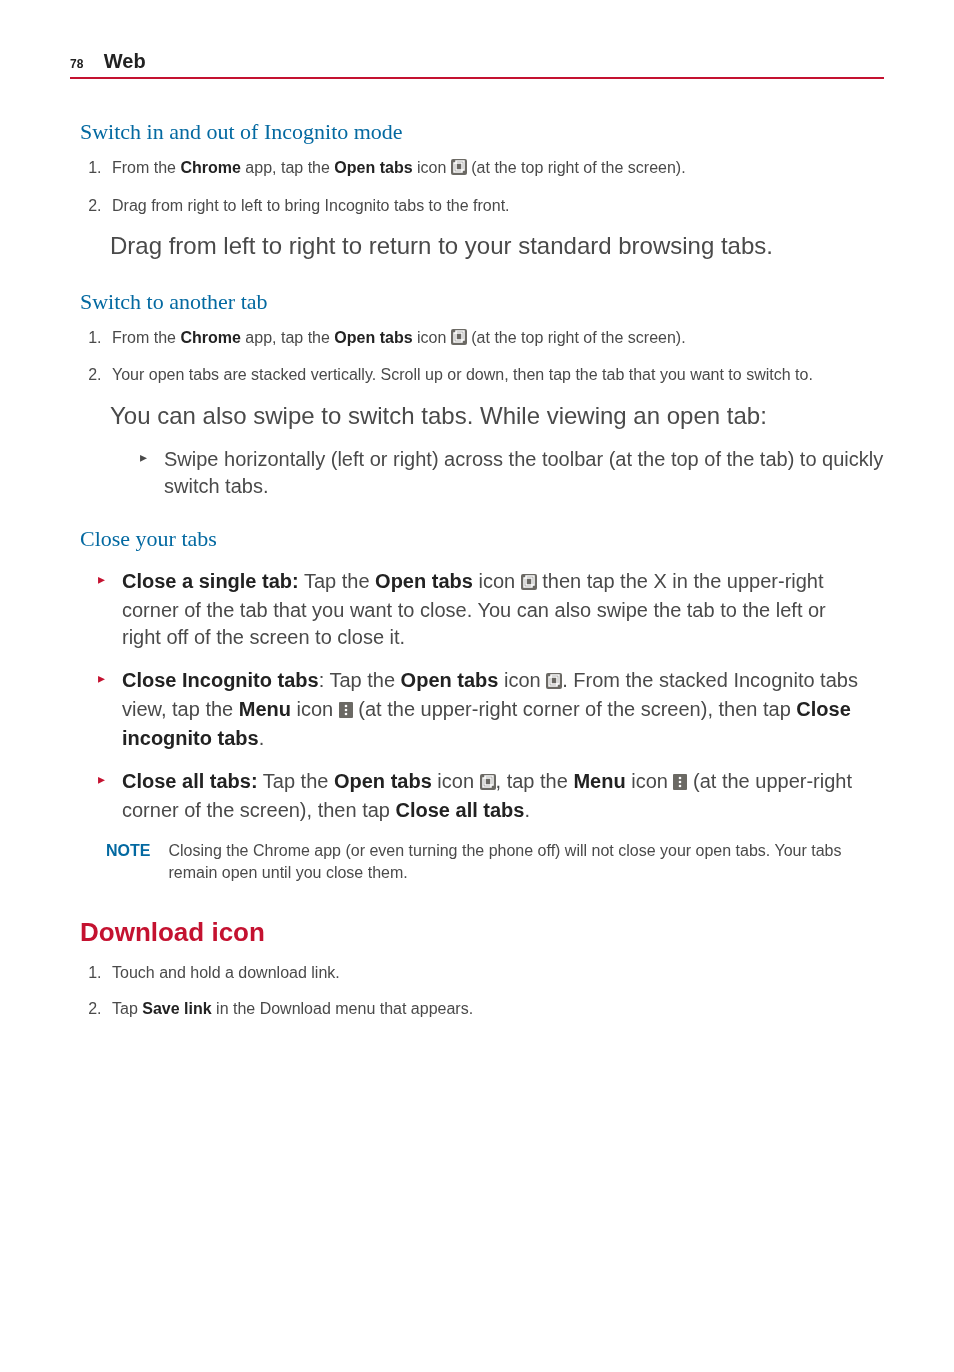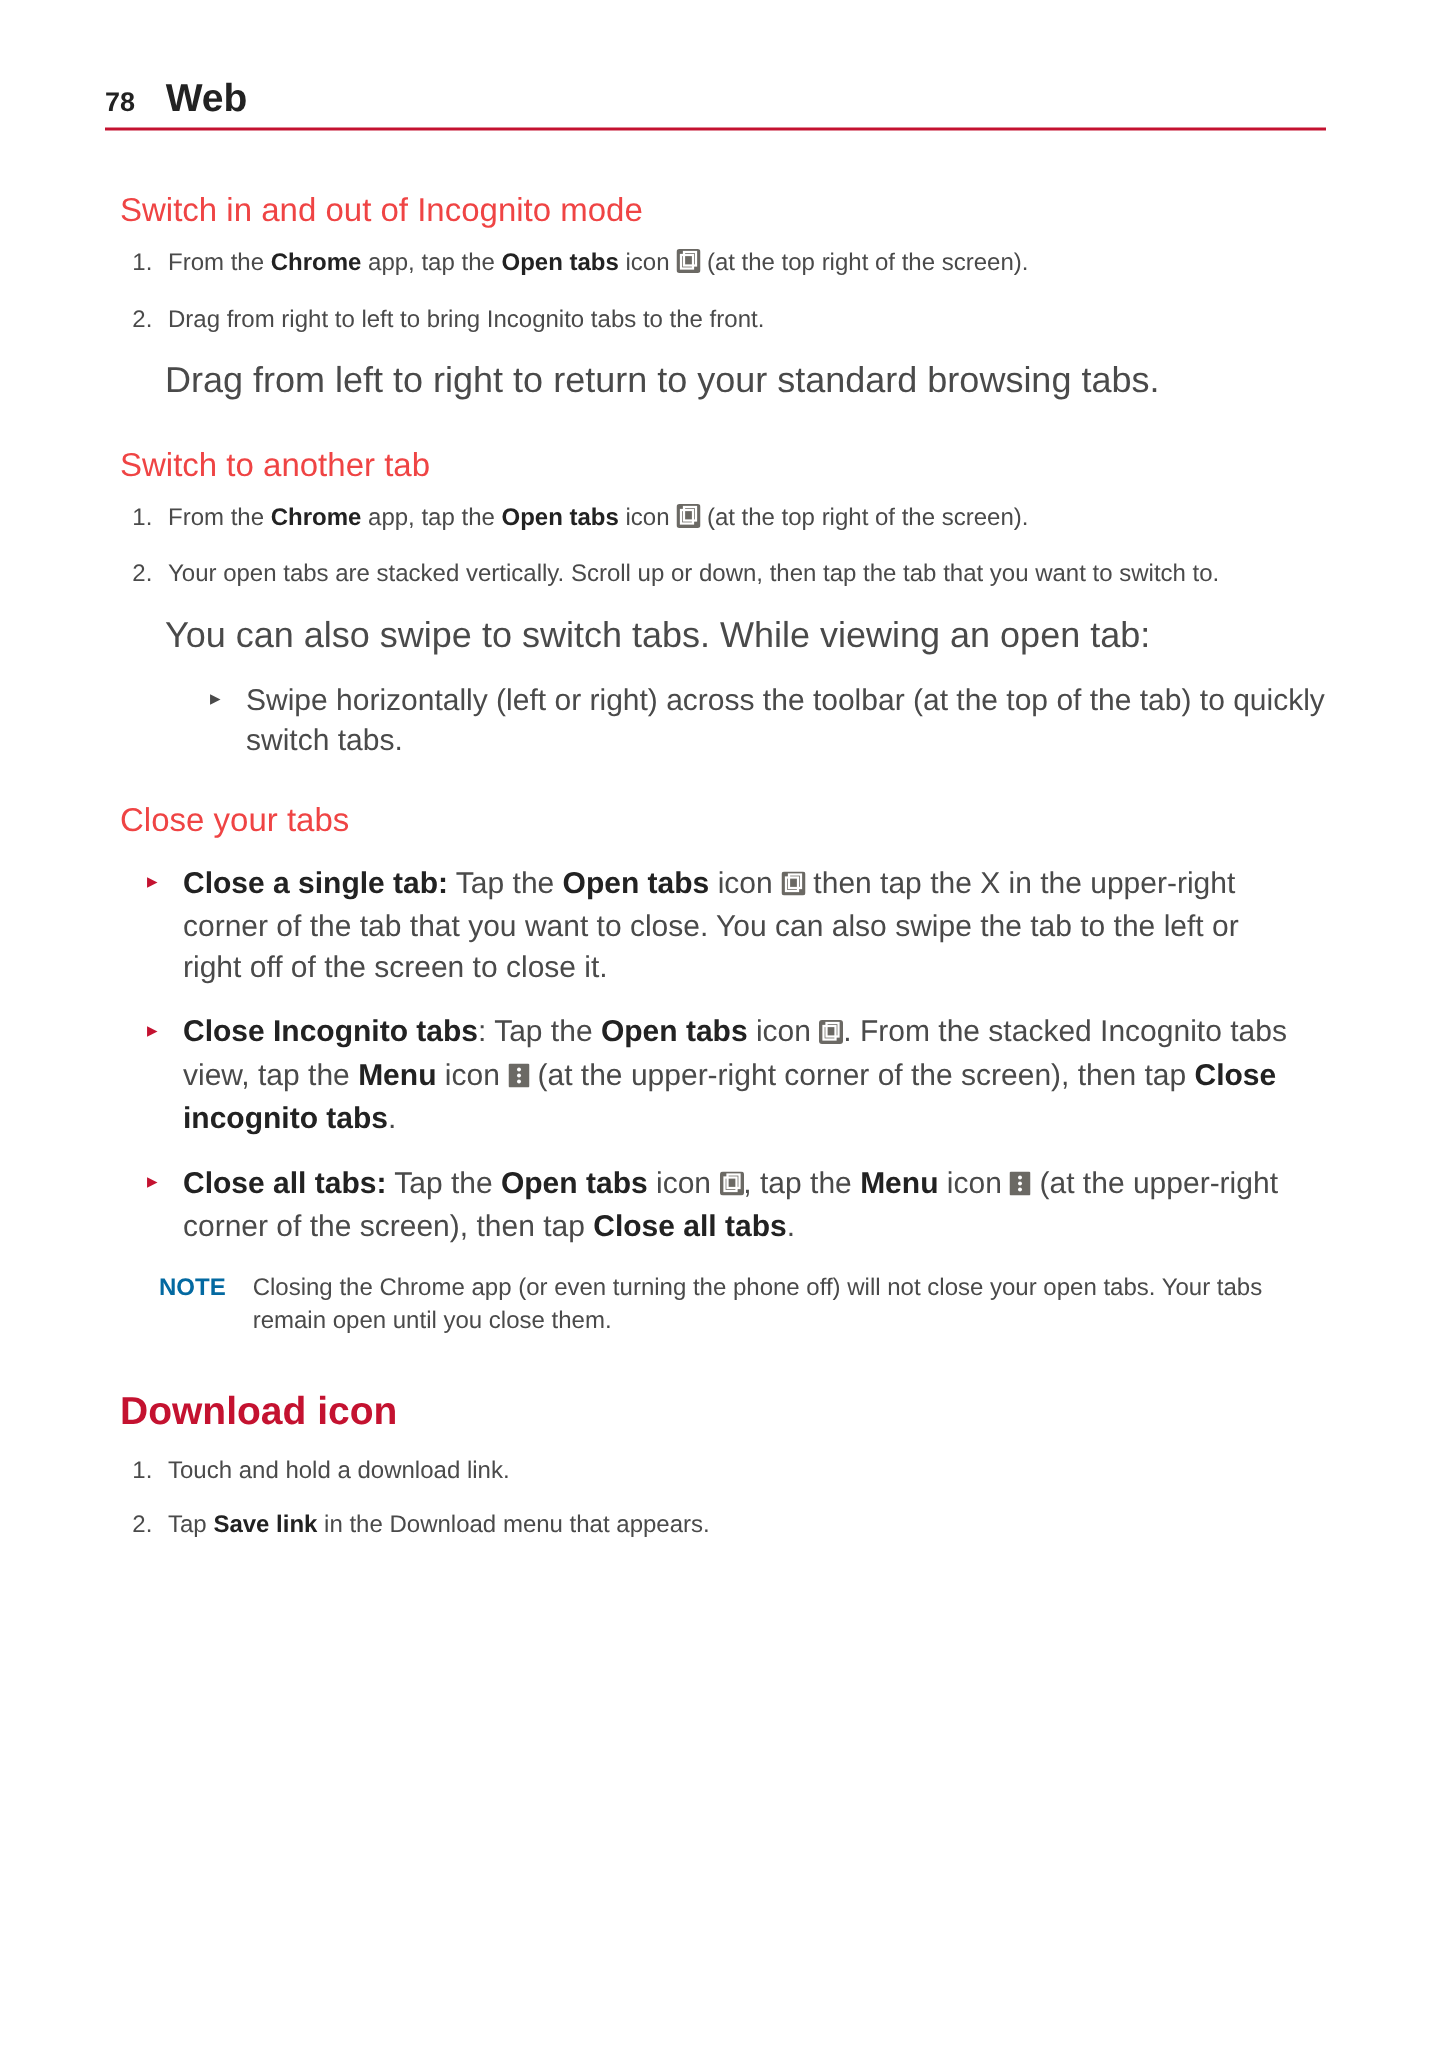--- a/index.html
+++ b/index.html
@@ -15,34 +15,35 @@
     padding: 50px 70px 60px 70px;
   }
   .header {
     border-bottom: 2px solid #c41230;
     padding-bottom: 4px;
     margin-bottom: 40px;
   }
   .page-num {
     font-weight: 700;
     color: #222;
-    font-size: 18px;
+    font-size: 12px;
     margin-right: 16px;
   }
   .header-title {
     font-weight: 700;
     color: #222;
-    font-size: 26px;
+    font-size: 20px;
   }
   .content { padding-left: 10px; }
   .sub-heading {
-    color: #ef4444;
+    color: #0369a1;
     font-size: 22px;
     font-weight: 400;
     margin: 26px 0 12px 0;
+    font-family: Liberation Serif, serif;
   }
   .section-heading {
     color: #c41230;
     font-size: 26px;
     font-weight: 700;
     margin: 34px 0 14px 0;
   }
   ol.steps {
     list-style: decimal;
     padding-left: 26px;

